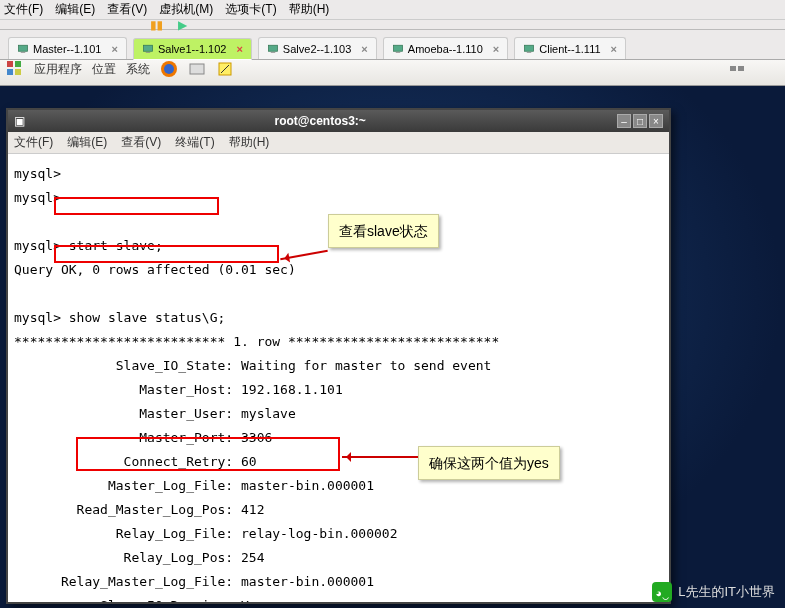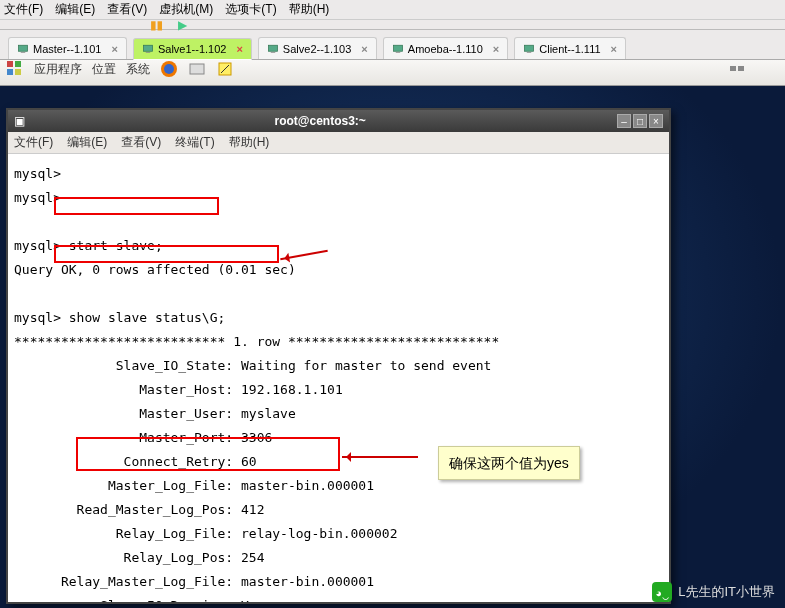--- a/index.html
+++ b/index.html
@@ -186,22 +186,23 @@
           Slave_SQL_Running: Yes
             Replicate_Do_DB:
         Replicate_Ignore_DB:
          Replicate_Do_Table:
      Replicate_Ignore_Table:</pre>
 
       <div class="redbox" style="left:46px; top:43px; width:165px; height:18px;"></div>
       <div class="redbox" style="left:46px; top:91px; width:225px; height:18px;"></div>
       <div class="redbox" style="left:68px; top:283px; width:264px; height:34px;"></div>
 
+      <div class="callout" style="left:320px; top:60px;"><span>查看slave状态</span></div>
       <div class="arrow" style="left:272px; top:100px; width:48px; transform:rotate(170deg);"></div>
-      <div class="callout" style="left:410px; top:292px;margin-left:20px;"><span>确保这两个值为yes</span></div>
+      <div class="callout" style="left:410px; top:292px;"><span>确保这两个值为yes</span></div>
       <div class="arrow" style="left:334px; top:302px; width:76px; transform:rotate(180deg);"></div>
     </div>
   </div>
 
   <div class="watermark">
     <span class="wm-ic">◕‿</span>
     <span>L先生的IT小世界</span>
   </div>
 </div>
 

